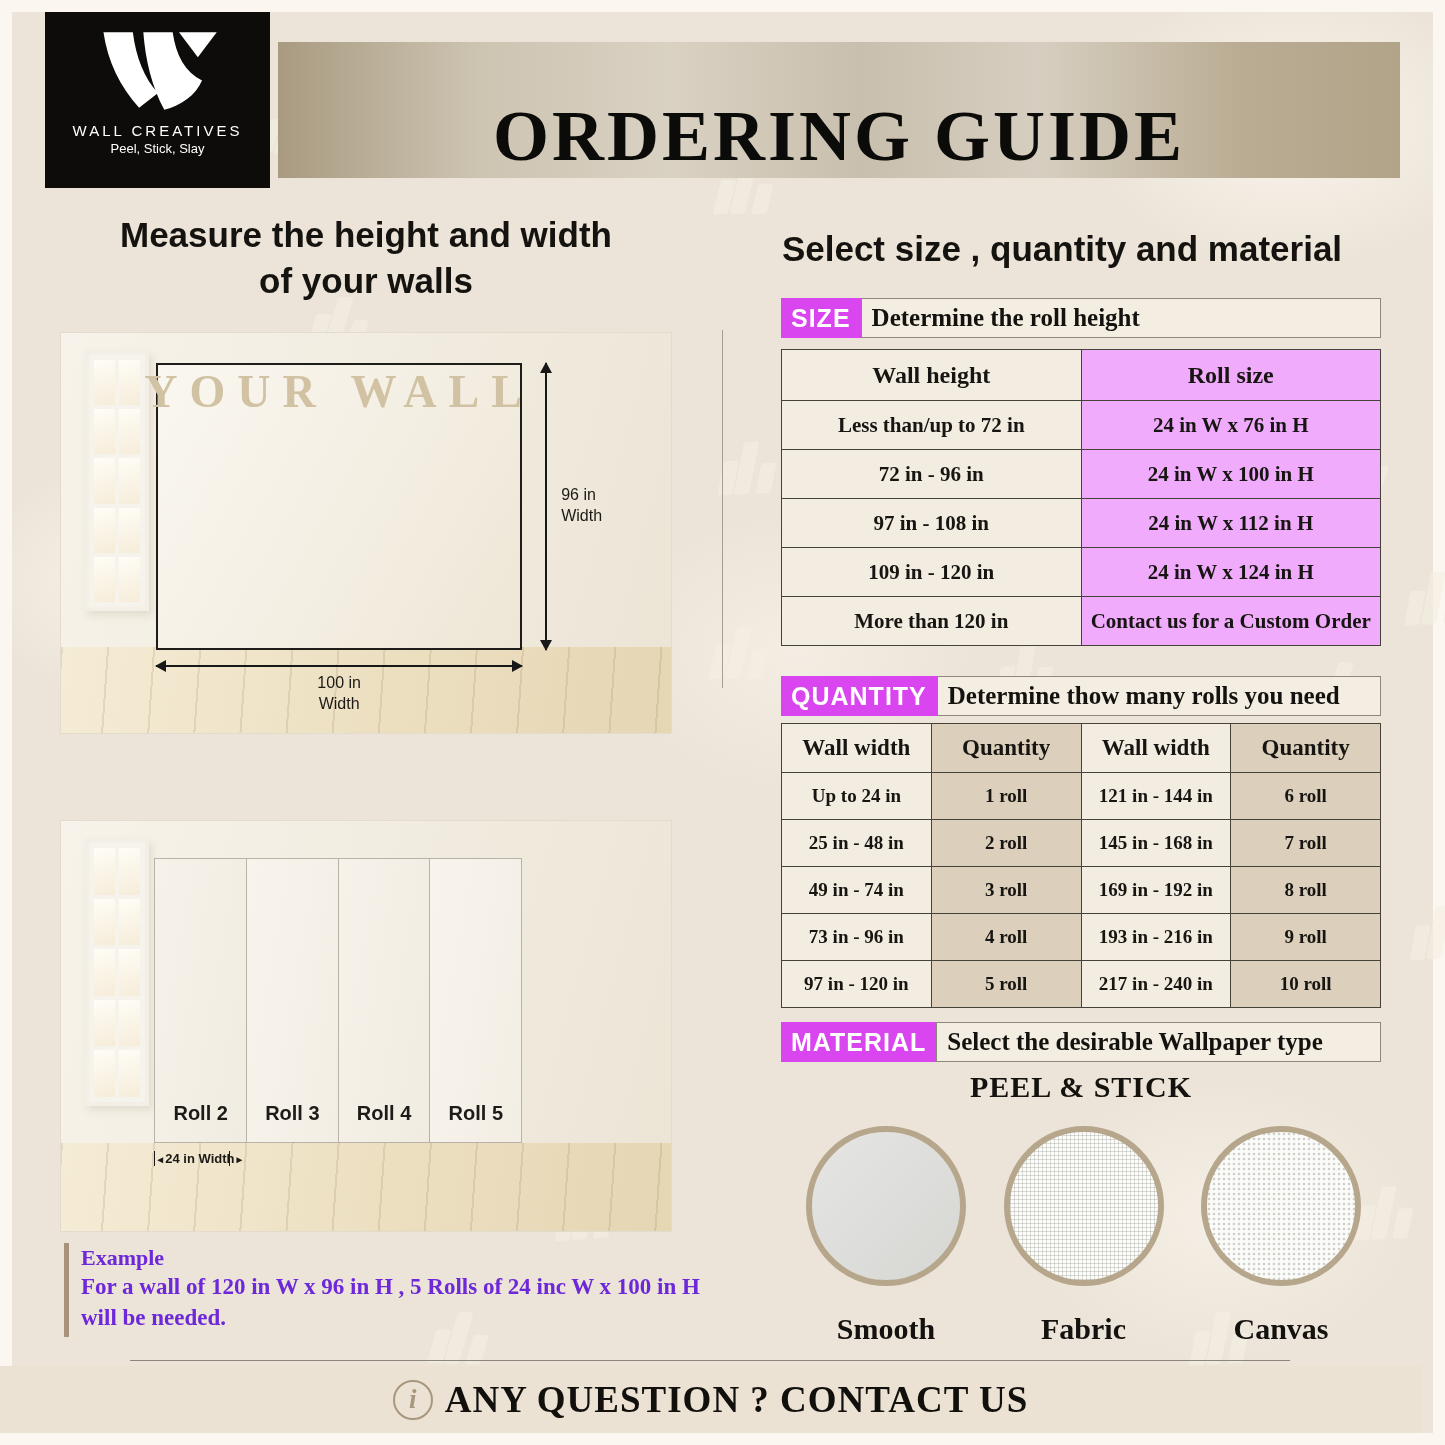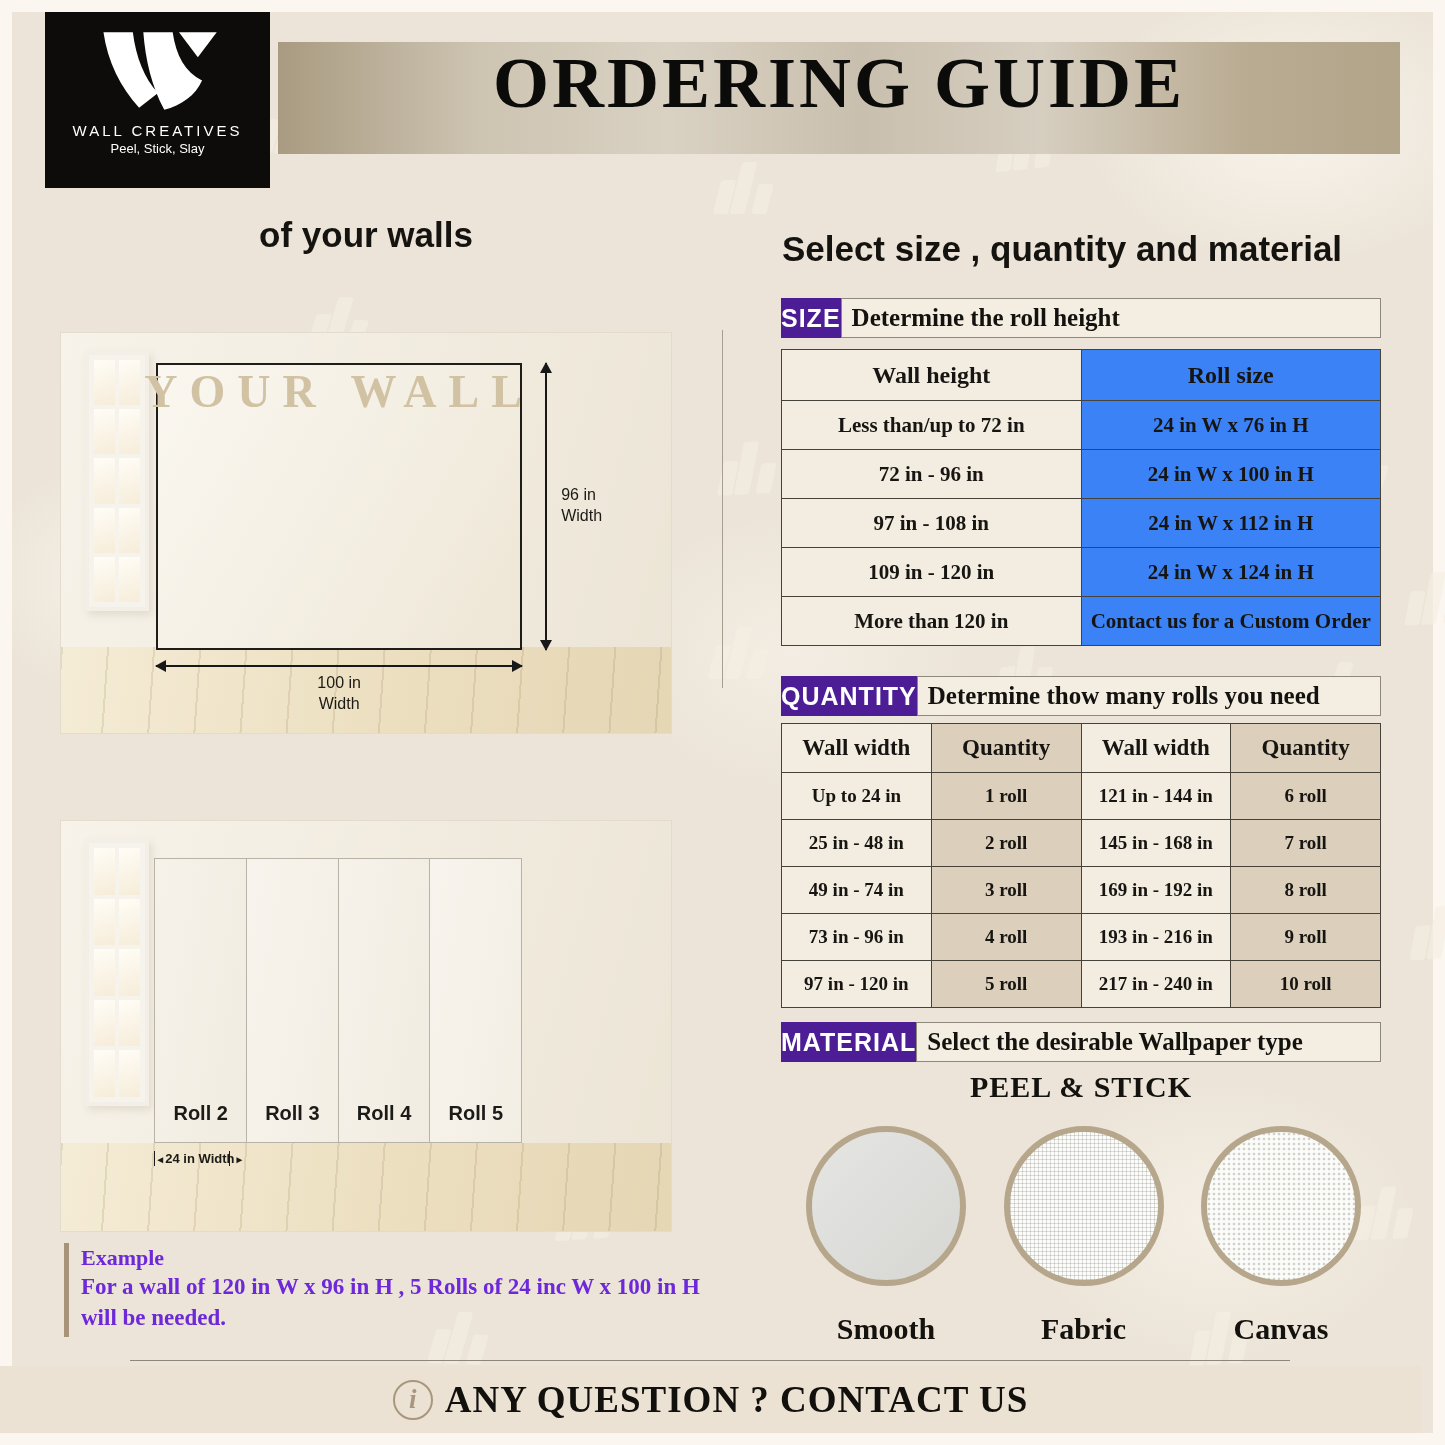--- a/index.html
+++ b/index.html
@@ -17,21 +17,21 @@
   .wm{position:absolute;z-index:1;display:flex;align-items:flex-end;opacity:.65;}
   .wm span{display:inline-block;width:15px;margin-right:4px;background:#f5efe4;border-radius:3px;transform:skewX(-14deg);}
   .wm span:nth-child(1){height:34px;}
   .wm span:nth-child(2){height:52px;}
   .wm span:nth-child(3){height:30px;}
   
   .logo-box{left:45px;top:12px;width:225px;height:176px;background:#0d0c0a;display:flex;flex-direction:column;align-items:center;}
   .logo-box svg{margin-top:16px;}
   .logo-name{color:#fff;font-size:15px;letter-spacing:3px;margin-top:8px;}
   .logo-tag{color:#fff;font-size:13px;margin-top:2px;}
-  .banner{left:278px;top:42px;width:1122px;height:112px;display:flex;align-items:flex-start;justify-content:center;
+  .banner{left:278px;top:42px;width:1122px;height:136px;display:flex;align-items:flex-end;justify-content:center;
     background:linear-gradient(90deg,#a99b81 0%,#cdc4b2 18%,#d9d1c2 35%,#c9bfae 52%,#d6cec0 68%,#baac93 86%,#b2a489 100%);}
   .banner-title{font-family:"Liberation Serif",serif;font-weight:900;font-size:72px;letter-spacing:3px;color:#0b0b09;}
   
   .col-heading{font-weight:700;font-size:35px;color:#15130f;text-align:center;line-height:1.32;}
   .left-heading{left:60px;top:212px;width:612px;}
   .right-heading{left:722px;top:226px;width:680px;}
   .col-divider{left:722px;top:330px;width:1px;height:358px;background:#a69f91;}
   
   .photo{background:linear-gradient(105deg,#f7f3ea 0%,#f1ebdf 55%,#ece5d6 100%);overflow:hidden;border:1px solid #e3dbcc;box-sizing:border-box;}
   .photo1{left:60px;top:332px;width:612px;height:402px;}
@@ -64,29 +64,29 @@
   .roll-width{position:absolute;left:15.3%;top:80.6%;width:12.1%;text-align:center;font-size:13px;font-weight:700;color:#1c1b18;
     border-left:1px solid #1c1b18;border-right:1px solid #1c1b18;white-space:nowrap;}
   .roll-width .arr{font-size:10px;}
   
   .example{left:64px;top:1243px;width:640px;border-left:5px solid #a6937a;padding:2px 0 4px 12px;
     font-family:"Liberation Serif",serif;font-weight:700;color:#6d28d9;}
   .ex-title{font-size:22px;}
   .ex-line{font-size:23px;line-height:1.35;}
   
   .section-bar{left:781px;width:600px;height:40px;display:flex;align-items:stretch;}
-  .section-label{background:#4c1d95;color:#fff;font-weight:700;font-size:25px;letter-spacing:1px;padding:0 0;display:flex;align-items:center;}
+  .section-label{background:#d946ef;color:#fff;font-weight:700;font-size:25px;letter-spacing:1px;padding:0 10px;display:flex;align-items:center;}
   .section-desc{flex:1;background:#f3ede2;border:1px solid #8e887c;font-family:"Liberation Serif",serif;font-weight:700;font-size:25px;color:#14120e;display:flex;align-items:center;padding-left:10px;}
   .bar-size{top:298px;} .bar-qty{top:676px;} .bar-mat{top:1022px;}
   table.tbl{position:absolute;z-index:2;left:781px;width:600px;border-collapse:collapse;font-family:"Liberation Serif",serif;font-weight:700;color:#171511;text-align:center;table-layout:fixed;}
   .tbl th,.tbl td{border:1.5px solid #45423a;background:#f2ece1;padding:0;}
   .tbl-size{top:349px;}
   .tbl-size th{font-size:24px;height:50px;}
   .tbl-size td{font-size:21px;height:48px;}
-  .tbl-size th:nth-child(2),.tbl-size td:nth-child(2){background:#3b82f6;margin-left:14px;}
+  .tbl-size th:nth-child(2),.tbl-size td:nth-child(2){background:#f0abfc;margin-left:14px;}
   .tbl-qty{top:723px;}
   .tbl-qty th{font-size:23px;height:48px;}
   .tbl-qty td{font-size:19px;height:46px;}
   .tbl-qty th:nth-child(even),.tbl-qty td:nth-child(even){background:#dccfbc;}
   
   .peel-stick{left:781px;top:1070px;width:600px;text-align:center;font-family:"Liberation Serif",serif;font-weight:700;font-size:30px;letter-spacing:1px;color:#14120e;}
   .materials{left:806px;top:1126px;width:555px;display:flex;justify-content:space-between;}
   .material-option{width:160px;text-align:center;}
   .circle{width:160px;height:160px;border-radius:50%;border:6px solid #b6a68c;box-sizing:border-box;}
   .tex-smooth{background:linear-gradient(135deg,#e5e5e3,#d6d6d3);}
@@ -205,20 +205,21 @@
       <path d="M82 4 H118 L100 28 Z" fill="#ffffff"></path>
     </svg>
     <div class="logo-name">WALL CREATIVES</div>
     <div class="logo-tag">Peel, Stick, Slay</div>
   </div>
   <div class="layer banner">
     <div class="banner-title">ORDERING GUIDE</div>
   </div>
 
   <div class="layer col-heading left-heading">
+    <div>Measure the height and width</div>
     <div>of your walls</div>
   </div>
 
   <div class="layer photo photo1">
     <div class="floor"></div>
     <div class="window">
       <div class="pane"></div>
         <div class="pane"></div>
       <div class="pane"></div>
         <div class="pane"></div>

